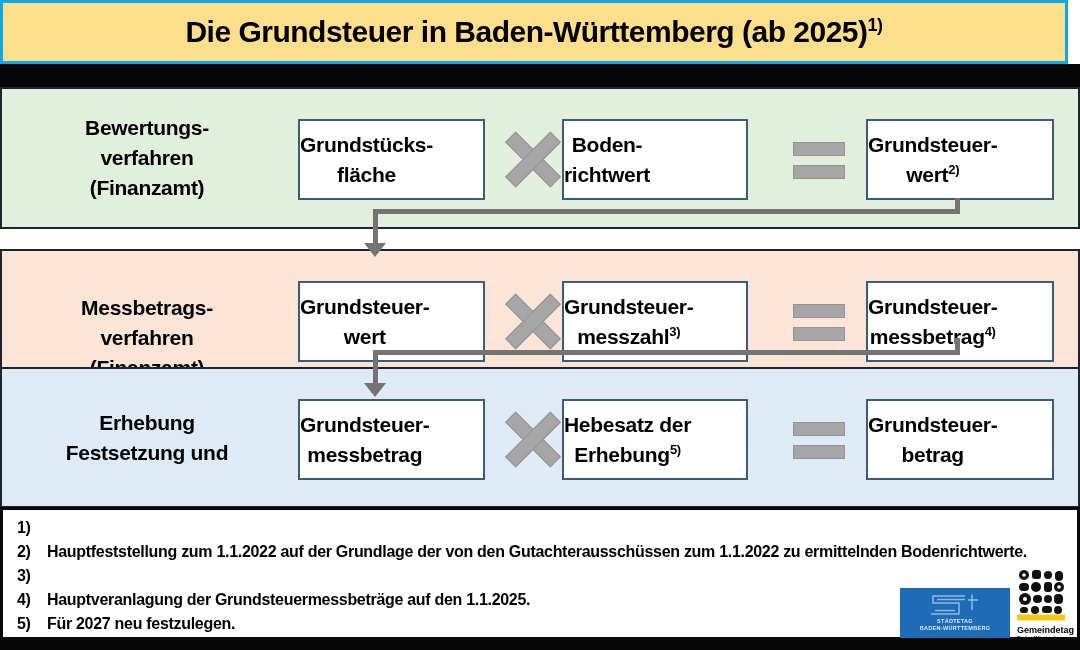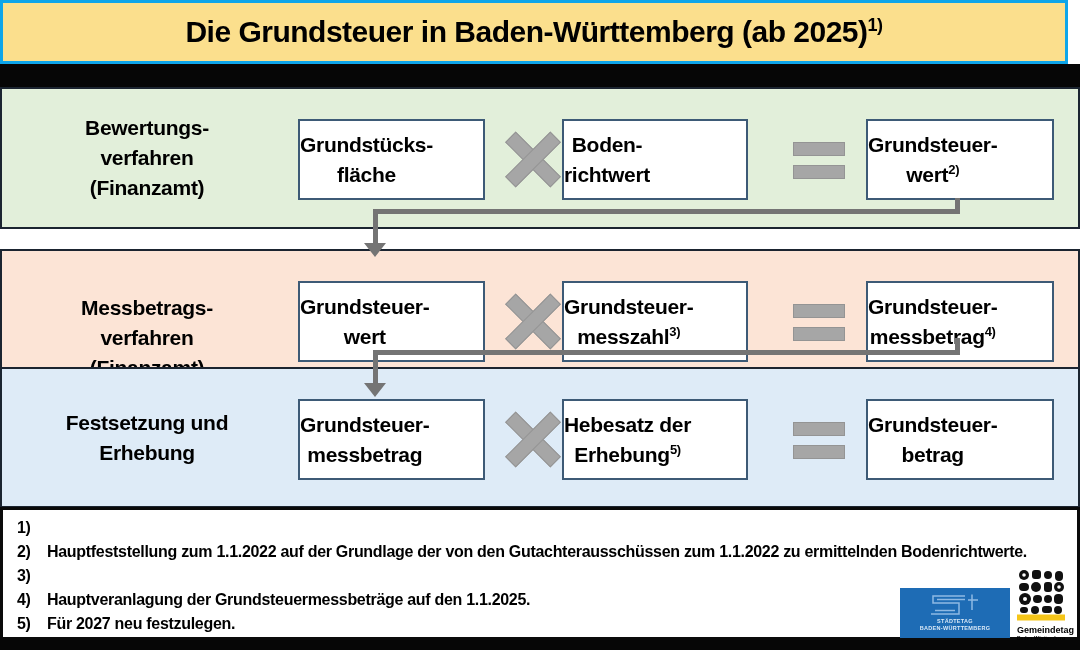--- a/index.html
+++ b/index.html
@@ -125,22 +125,22 @@
         <i></i>
         <i></i>
       </div>
     <div class="box c3">
       <span class="bx"><span>Grundsteuer-</span><br><span>messbetrag</span><sup>4)</sup></span>
     </div>
   </section>
 
   <section class="row row-3">
     <div class="row-label">
+      <span>Erhebung</span>
       <span>Festsetzung und</span>
-      <span>Erhebung</span>
     </div>
     <div class="box c1">
       <span class="bx"><span>Grundsteuer-</span><br><span>messbetrag</span><sup></sup></span>
     </div>
     <div class="op-x">
         <i class="a"></i>
         <i class="b"></i>
       </div>
     <div class="box c2">
       <span class="bx"><span>Hebesatz der</span><br><span>Erhebung</span><sup>5)</sup></span>

